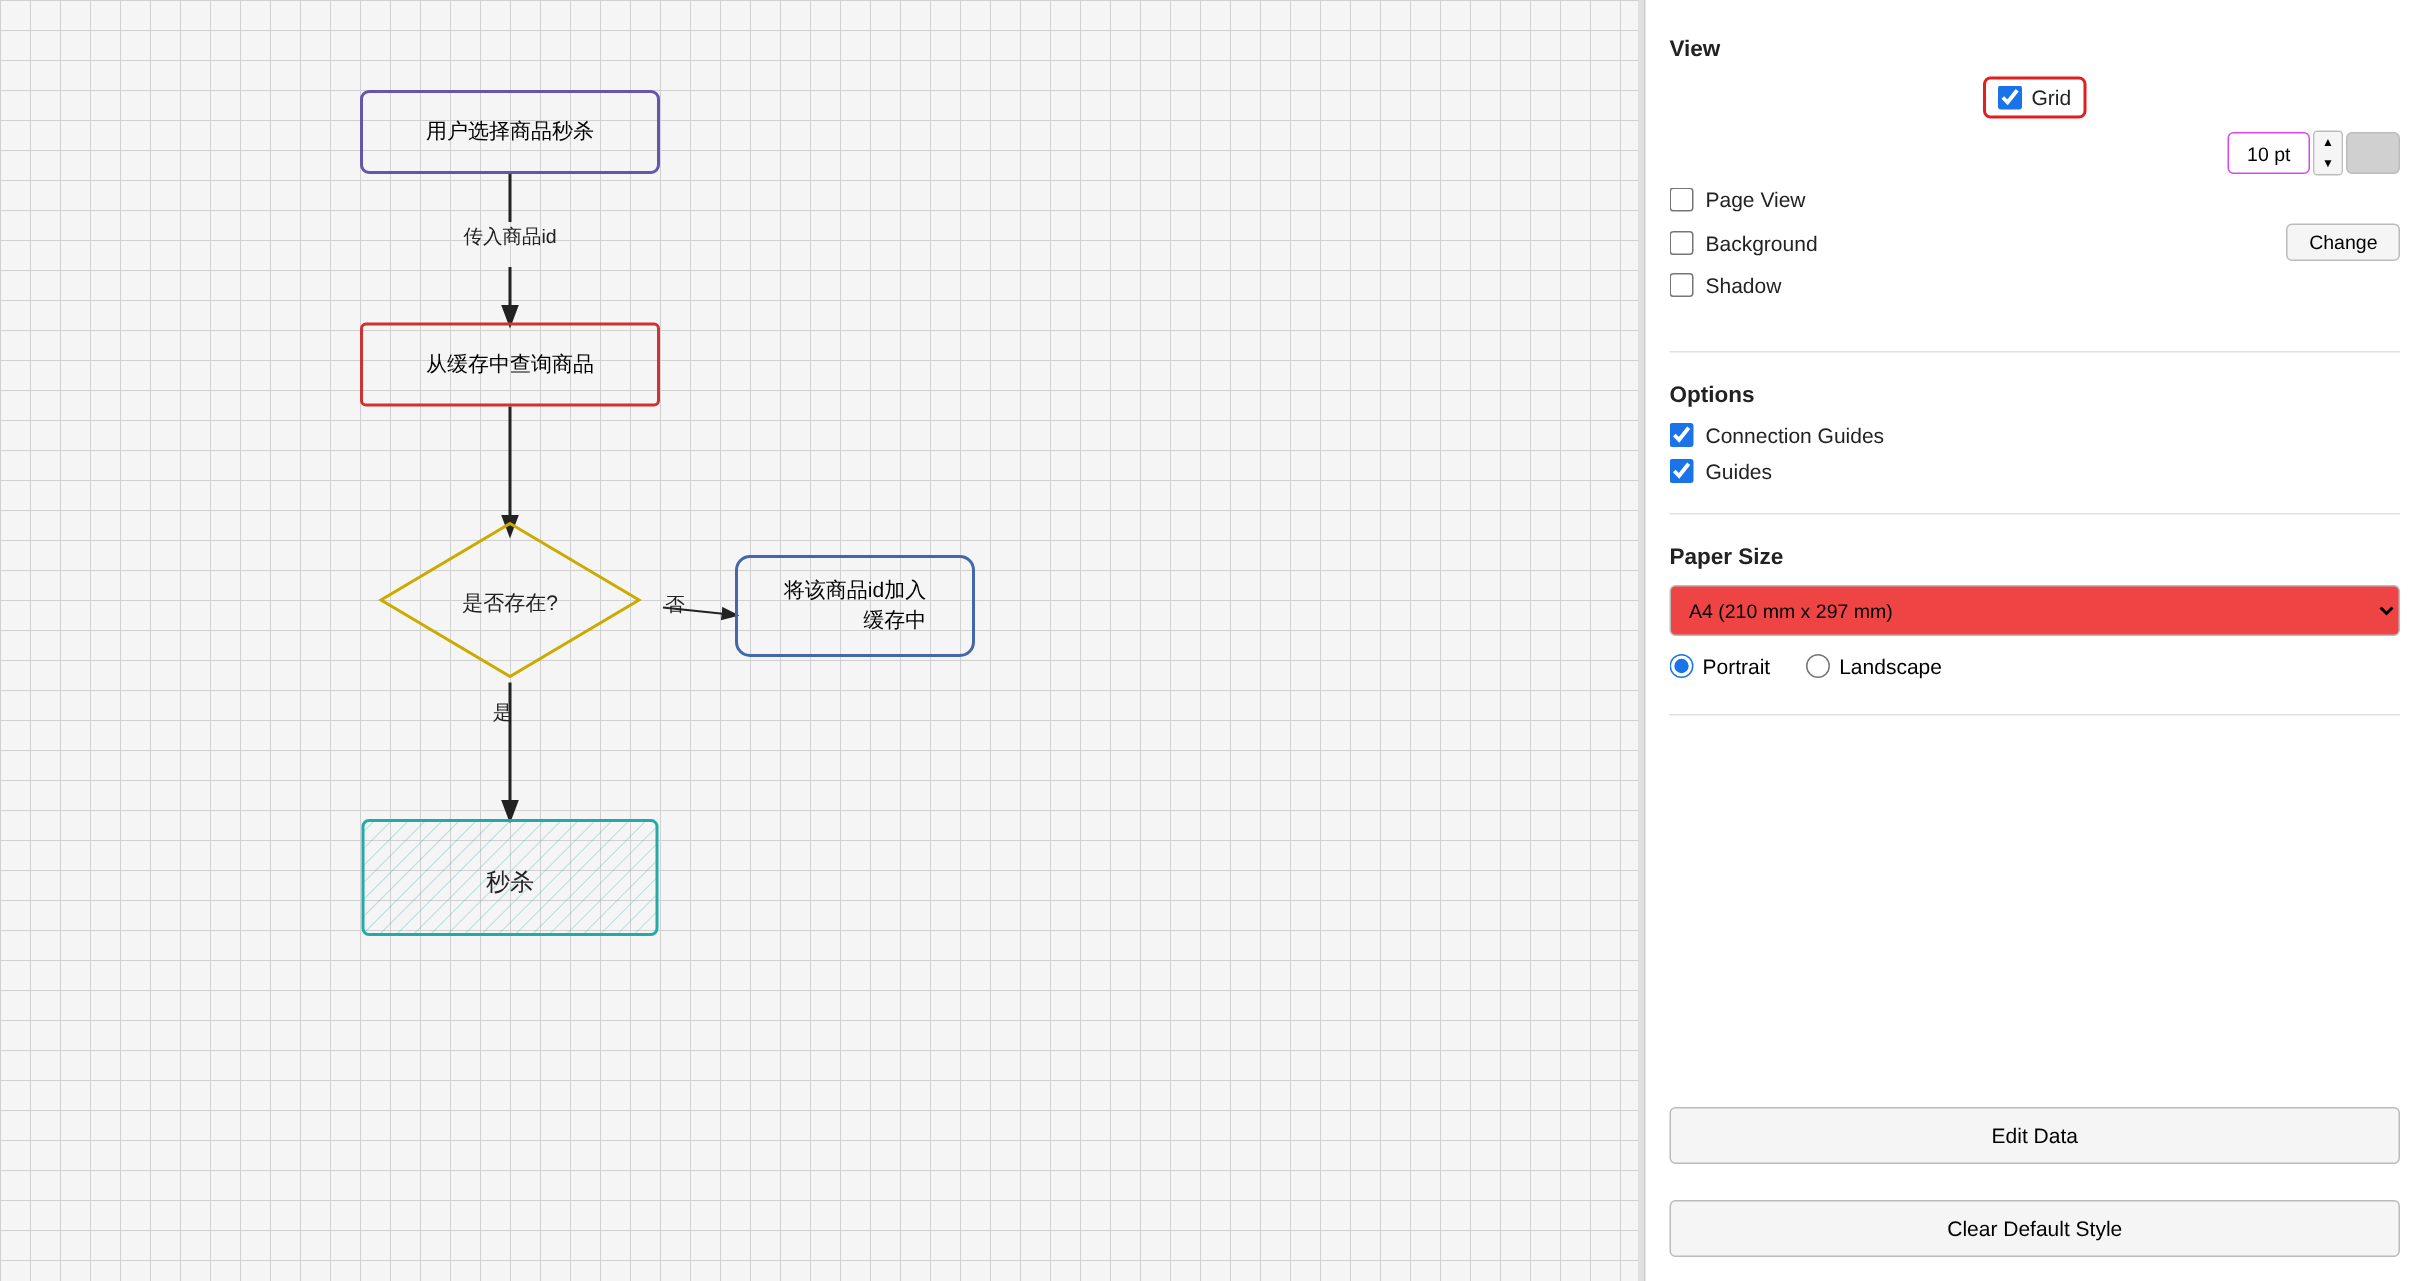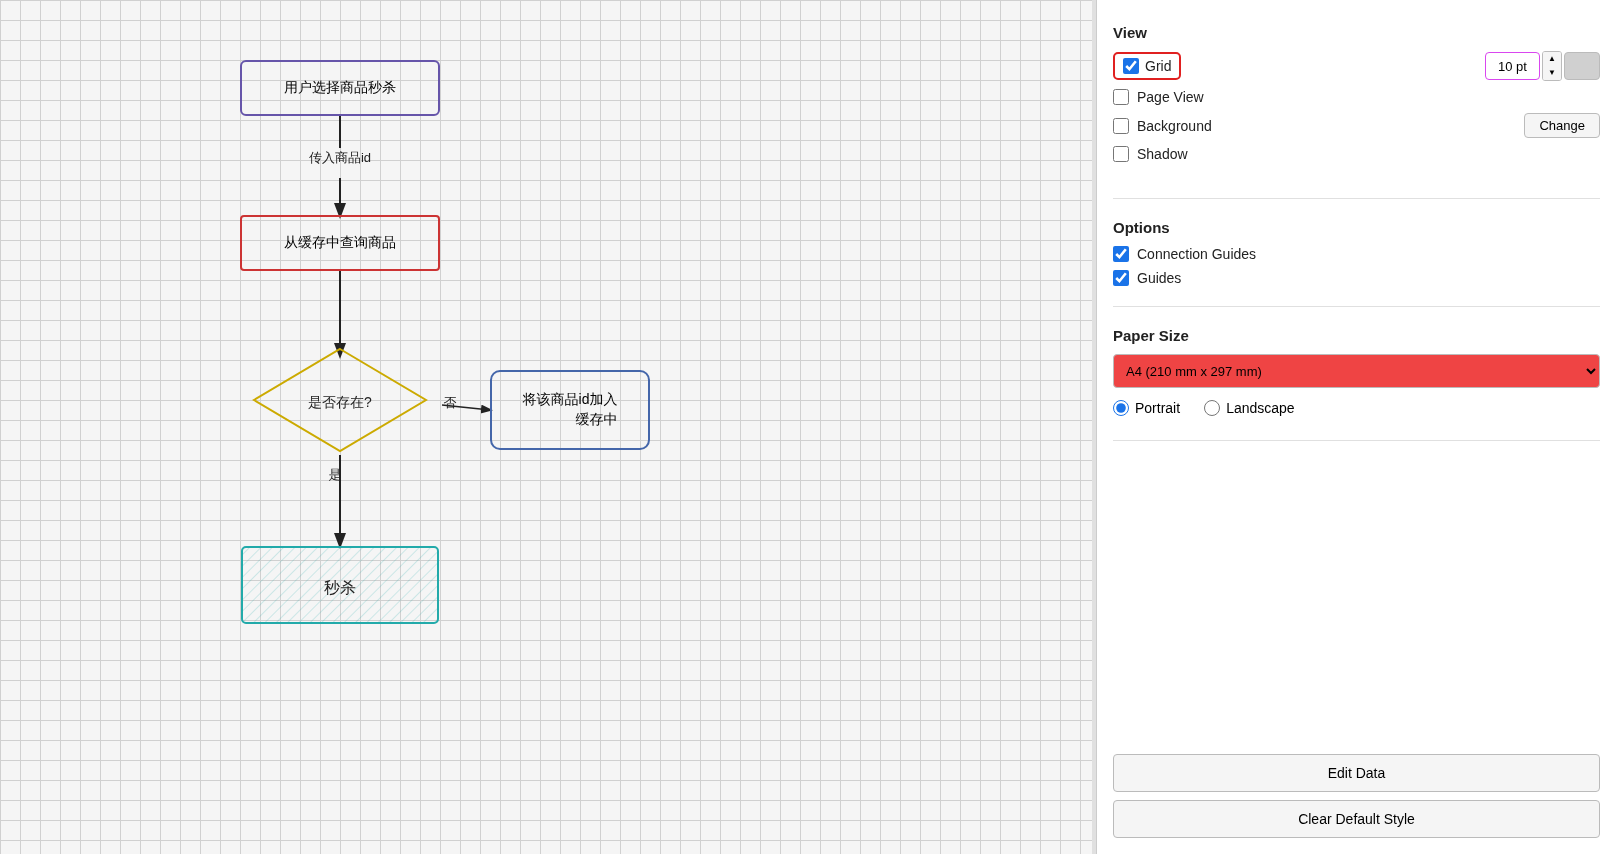--- a/index.html
+++ b/index.html
@@ -43,22 +43,23 @@
       color: #222;
       margin-bottom: 10px;
       margin-top: 8px;
     }
 
     
     .view-section { margin-bottom: 16px; }
     .view-row-top {
       display: flex;
       align-items: center;
-      gap: 24px;
+      gap: 8px;
       margin-bottom: 8px;
+      flex-direction: column;
     }
     .grid-checkbox-wrapper {
       display: flex;
       align-items: center;
       gap: 6px;
       border: 2.5px solid #e02020;
       border-radius: 5px;
       padding: 4px 8px;
       background: #fff;
     }
@@ -168,21 +169,21 @@
     .radio-item input[type="radio"] {
       width: 16px; height: 16px;
       accent-color: #1a73e8;
     }
 
     
     .bottom-buttons {
       margin-top: auto;
       display: flex;
       flex-direction: column;
-      gap: 8px;
+      gap: 24px;
     }
     .action-btn {
       width: 100%;
       padding: 10px;
       border: 1px solid #bbb;
       border-radius: 4px;
       background: #f5f5f5;
       font-size: 14px;
       cursor: pointer;
       text-align: center;
@@ -245,21 +246,21 @@
     <svg width="180" height="110" viewBox="0 0 180 110">
       <polygon points="90,4 176,55 90,106 4,55" fill="transparent" stroke="#ccaa00" stroke-width="2"></polygon>
       <text x="90" y="58" text-anchor="middle" dominant-baseline="middle" font-size="14" fill="#222">是否存在?</text>
     </svg>
   </div>
 
   <div class="fc-box" style="left:435px;top:393px;width:30px;height:20px;font-size:13px;color:#222;">
     否
   </div>
 
-  <div class="fc-box" style="left:490px;top:370px;width:160px;height:80px;border:2px solid #4466aa;border-radius:10px;background:transparent;line-height:1.4;">
+  <div class="fc-box" style="left:490px;top:370px;width:160px;height:68px;border:2px solid #4466aa;border-radius:10px;background:transparent;line-height:1.4;">
     将该商品id加入<br>缓存中
   </div>
 
   <div class="fc-box" style="left:320px;top:465px;width:30px;height:20px;font-size:13px;color:#222;">
     是
   </div>
 
   <div style="position:absolute;left:240px;top:545px;width:200px;height:80px;">
     <svg width="200" height="80" viewBox="0 0 200 80">
       <defs>

